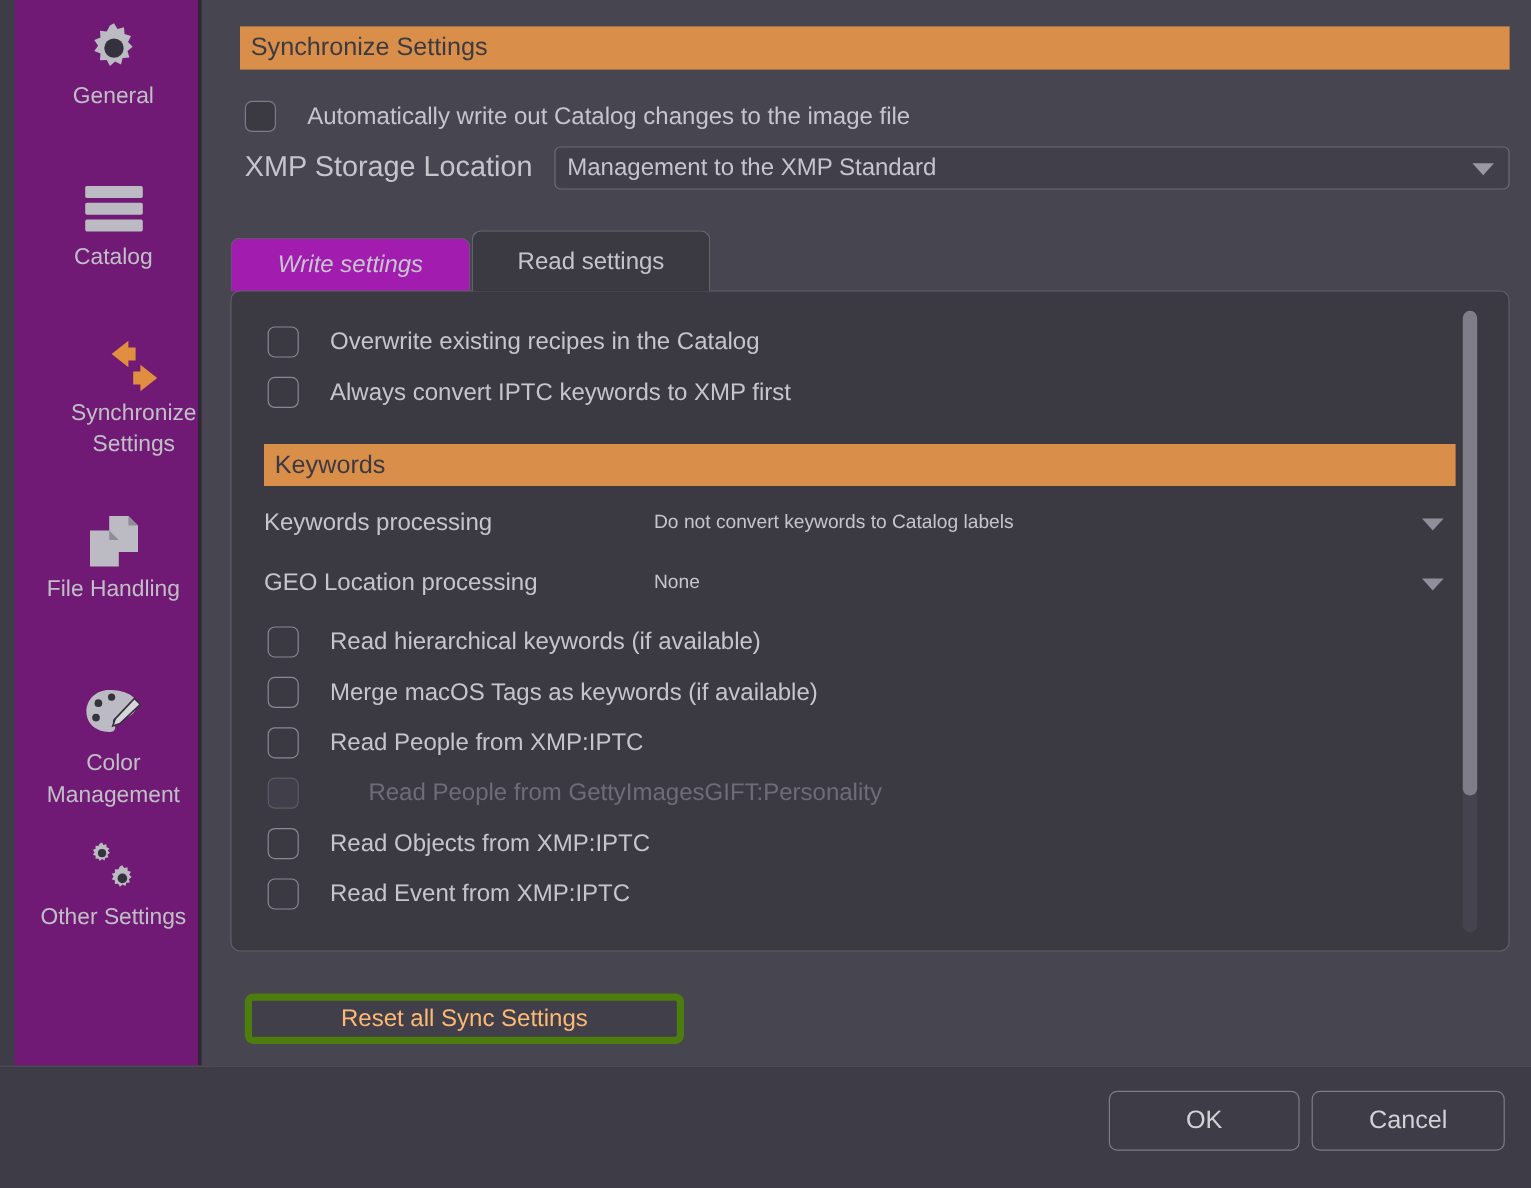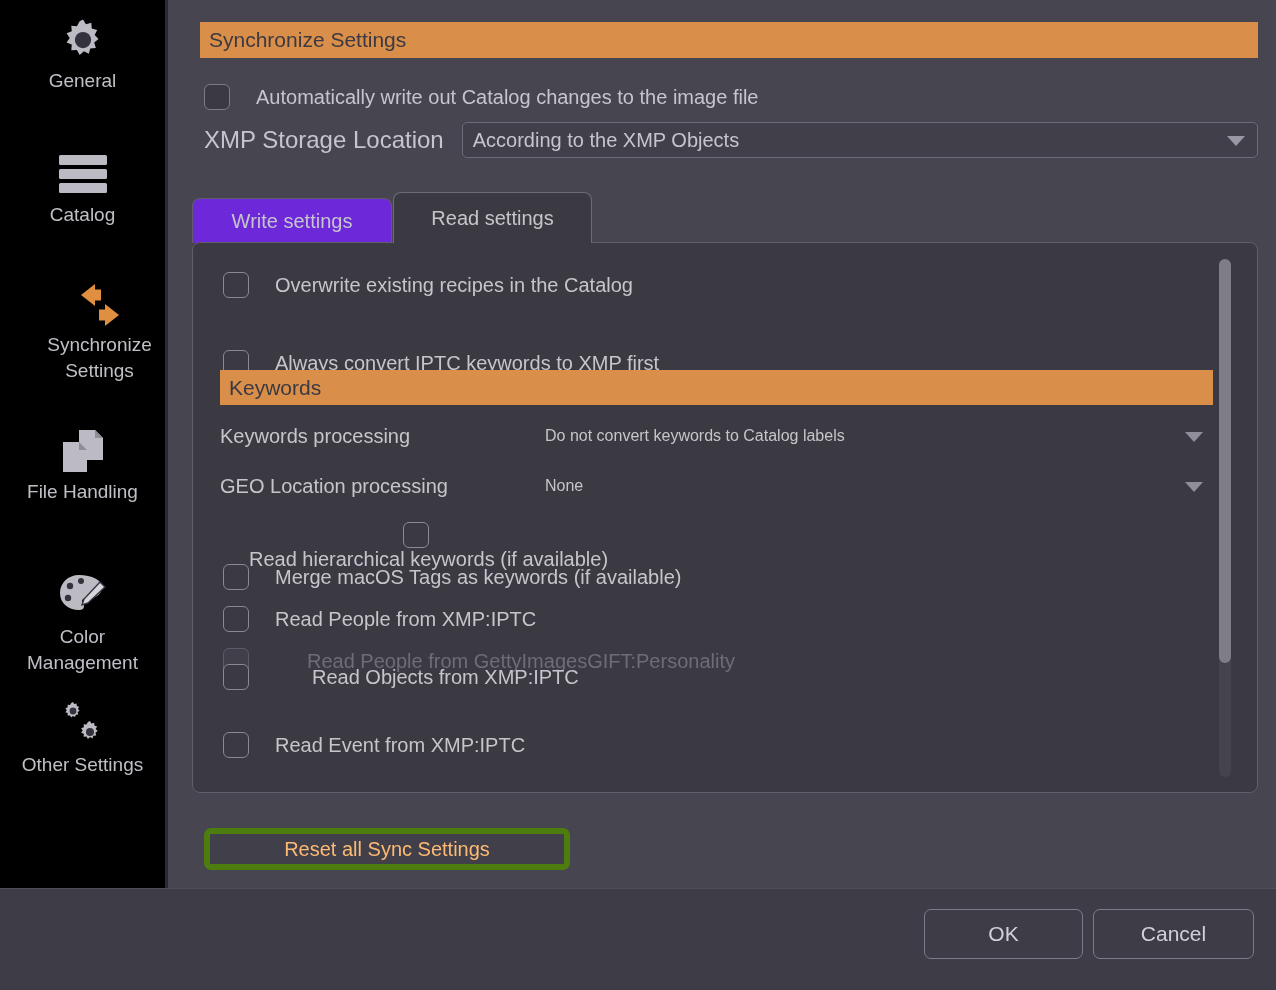--- a/index.html
+++ b/index.html
@@ -6,23 +6,23 @@
   html, body {
     width: 1276px; height: 990px;
     background: #3e3c46;
     font-family: "Liberation Sans", sans-serif;
     overflow: hidden;
   }
   #app { position: relative; width: 1276px; height: 990px; }
 
   
   #sidebar {
-    position: absolute; left: 0; top: 0;
+    position: absolute; left: 12px; top: 0;
     width: 165px; height: 888px;
-    background: #000000;
+    background: #701a75;
     padding-left: 11px;
   }
   #sidebar-divider {
     position: absolute; left: 165px; top: 0;
     width: 3px; height: 888px;
     background: #2b2933;
   }
   .side-item {
     position: absolute; left: 0; width: 165px;
     text-align: center; cursor: pointer;
@@ -112,40 +112,40 @@
     height: 45px;
     border: 1px solid #605e6a;
     border-bottom: none;
     border-radius: 8px 8px 0 0;
     display: flex; align-items: center; justify-content: center;
     color: #c6c5cc; font-size: 20px;
     cursor: pointer;
     background: #413f49;
     padding: 0 26px;
   }
-  .tab.inactive { background: #6d28d9; height: 45px; }
+  .tab.inactive { background: #a21caf; height: 45px; font-style: italic; }
   .tab.active {
     background: #3b3a42; height: 51px;
     border-color: #6d6b77;
     z-index: 3;
   }
 
   
   #panel {
     position: absolute; left: 24px; top: 242px;
     width: 1066px; height: 551px;
     background: #3b3a42;
     border: 1px solid #605e6a;
     border-radius: 8px;
     z-index: 2;
   }
   #panel-inner { position: relative; width: 100%; height: 100%; overflow: hidden; }
 
   #cb-overwrite { position: absolute; left: 30px; top: 29px; }
-  #cb-iptc      { position: absolute; left: 30px; top: 71px; margin-top: 36px; }
+  #cb-iptc      { position: absolute; left: 30px; top: 71px; }
 
   #keywords-bar {
     left: 27px; top: 127px; width: 993px; height: 35px;
     font-size: 21px;
   }
 
   .sel-row {
     position: absolute; left: 27px; width: 993px; height: 30px;
     display: flex; align-items: center; cursor: pointer;
   }
@@ -155,25 +155,25 @@
     position: absolute; right: 10px; top: 50%; margin-top: -4px;
     width: 0; height: 0;
     border-left: 9px solid transparent;
     border-right: 9px solid transparent;
     border-top: 10px solid #908e9a;
   }
   #sel-keywords { top: 178px; }
   #sel-geo { top: 228px; }
 
   .opt-row { position: absolute; left: 30px; }
-  #opt-0 { top: 279px; flex-direction: column; }
+  #opt-0 { top: 279px; }
   #opt-1 { top: 321px; }
   #opt-2 { top: 363px; }
   #opt-3 { top: 405px; gap: 32px; }
-  #opt-4 { top: 421px; gap: 37px; }
+  #opt-4 { top: 447px; }
   #opt-5 { top: 489px; }
 
   
   #scroll-track {
     position: absolute; right: 26px; top: 16px;
     width: 12px; height: 518px;
     background: #45434d;
     border-radius: 6px;
     cursor: pointer;
   }
@@ -305,21 +305,21 @@
     <div id="title-bar" class="orange-bar">Synchronize Settings</div>
 
     <div id="auto-write-row" class="row">
       <div class="cbox light"></div>
       <div class="cb-label">Automatically write out Catalog changes to the image file</div>
     </div>
 
     <div id="xmp-row">
       <div id="xmp-label">XMP Storage Location</div>
       <div class="combo">
-        <div class="combo-value">According to the XMP Objects</div>
+        <div class="combo-value">Management to the XMP Standard</div>
         <div class="tri"></div>
       </div>
     </div>
 
     <div id="tabstrip">
       <div class="tab inactive" style="left:0px; width:200px;">
         <span>Write settings</span>
       </div>
       <div class="tab active" style="left:201px; width:199px;">
         <span>Read settings</span>

